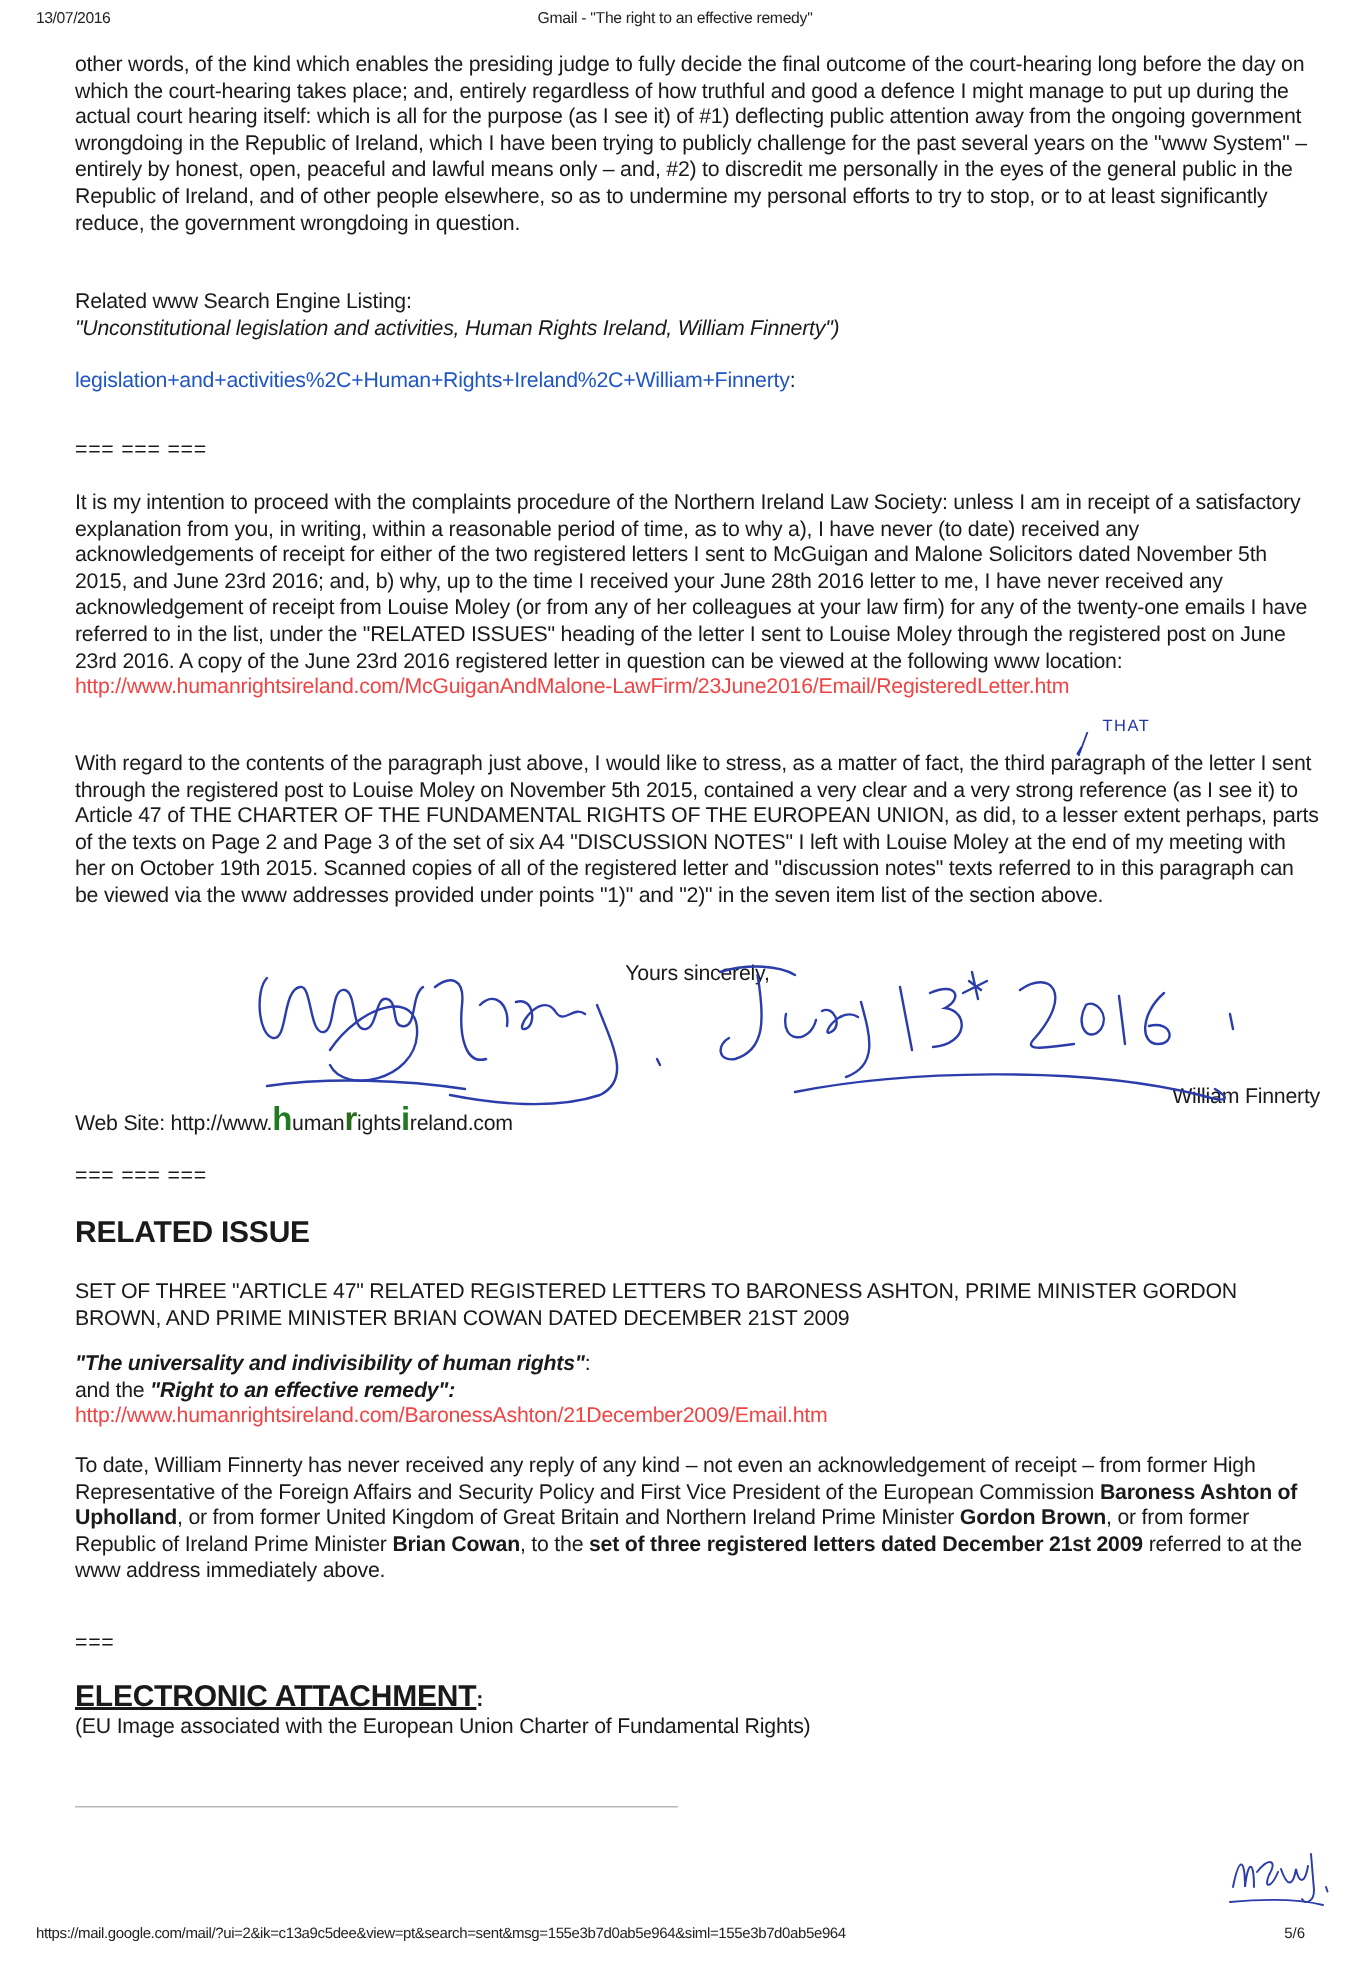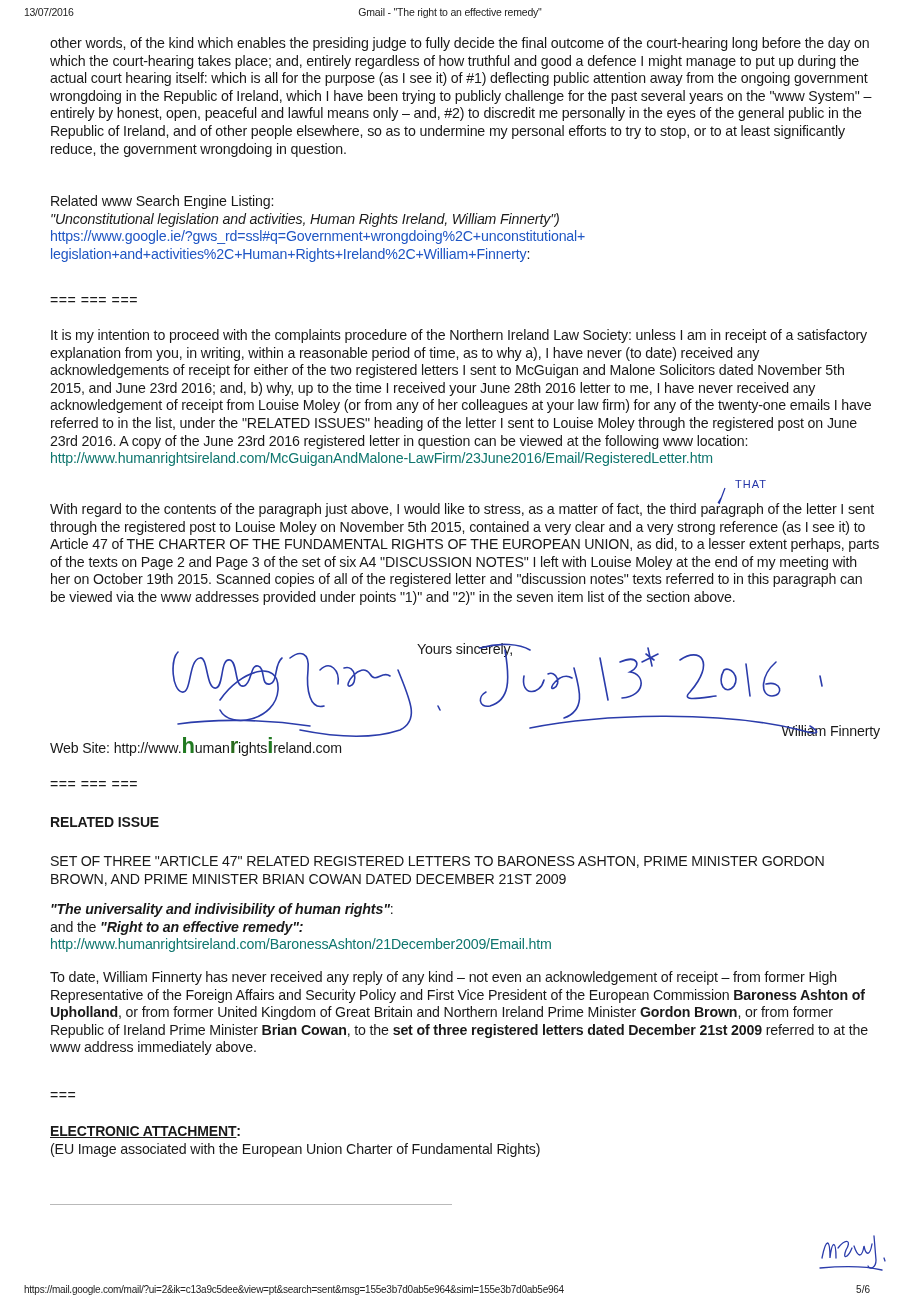--- a/index.html
+++ b/index.html
@@ -45,38 +45,38 @@
       width: 830px;
       font-size: 14.2px;
       line-height: 17.6px;
       letter-spacing: -0.15px;
     }
     .content p {
       margin: 0;
     }
     .block { position: absolute; left: 0; width: 830px; }
     a.link {
-      color: #0f766e;
+      color: #ef4444;
       text-decoration: none;
     }
     a.link.google {
       color: #1f56c4;
     }
     .italic-b {
       font-style: italic;
       font-weight: bold;
     }
     .italic {
       font-style: italic;
     }
     .bold { font-weight: bold; }
     .sep { letter-spacing: 0.5px; }
     .heading {
       font-weight: bold;
-      font-size: 14px;
+      font-size: 20px;
     }
     .underline { text-decoration: underline; }
 
     .website .big-letter {
       color: #217a21;
       font-weight: bold;
       font-size: 22px;
       line-height: 17px;
     }
     .website .big-letter.r {
@@ -149,21 +149,21 @@
 
   <div class="block" style="top:0;">
     <p>other words, of the kind which enables the presiding judge to fully decide the final outcome of the court-hearing long before the day on which the court-hearing takes place; and, entirely regardless of how truthful and good a defence I might manage to put up during the actual court hearing itself: which is all for the purpose (as I see it) of #1) deflecting public attention away from the ongoing government wrongdoing in the Republic of Ireland, which I have been trying to publicly challenge for the past several years on the "www System" – entirely by honest, open, peaceful and lawful means only – and, #2) to discredit me personally in the eyes of the general public in the Republic of Ireland, and of other people elsewhere, so as to undermine my personal efforts to try to stop, or to at least significantly reduce, the government wrongdoing in question.</p>
   </div>
 
   <div class="block" style="top:158px;">
     <p>Related www Search Engine Listing:</p>
     <p class="italic">"Unconstitutional legislation and activities, Human Rights Ireland, William Finnerty")</p>
     <p>
       <a class="link google" href="#">
-        <span>https://www.google.ie/?gws_rd=ssl#q=Government+wrongdoing%2C+unconstitutional+</span><br>
+        <br>
         <span>legislation+and+activities%2C+Human+Rights+Ireland%2C+William+Finnerty</span></a><span>:</span>
     </p>
   </div>
 
   <div class="block sep" style="top:257px;">=== === ===</div>
 
   <div class="block" style="top:292px;">
     <p>It is my intention to proceed with the complaints procedure of the Northern Ireland Law Society: unless I am in receipt of a satisfactory explanation from you, in writing, within a reasonable period of time, as to why a), I have never (to date) received any acknowledgements of receipt for either of the two registered letters I sent to McGuigan and Malone Solicitors dated November 5th 2015, and June 23rd 2016; and, b) why, up to the time I received your June 28th 2016 letter to me, I have never received any acknowledgement of receipt from Louise Moley (or from any of her colleagues at your law firm) for any of the twenty-one emails I have referred to in the list, under the "RELATED ISSUES" heading of the letter I sent to Louise Moley through the registered post on June 23rd 2016. A copy of the June 23rd 2016 registered letter in question can be viewed at the following www location:</p>
     <p><a class="link" href="#">http://www.humanrightsireland.com/McGuiganAndMalone-LawFirm/23June2016/Email/RegisteredLetter.htm</a></p>
   </div>

